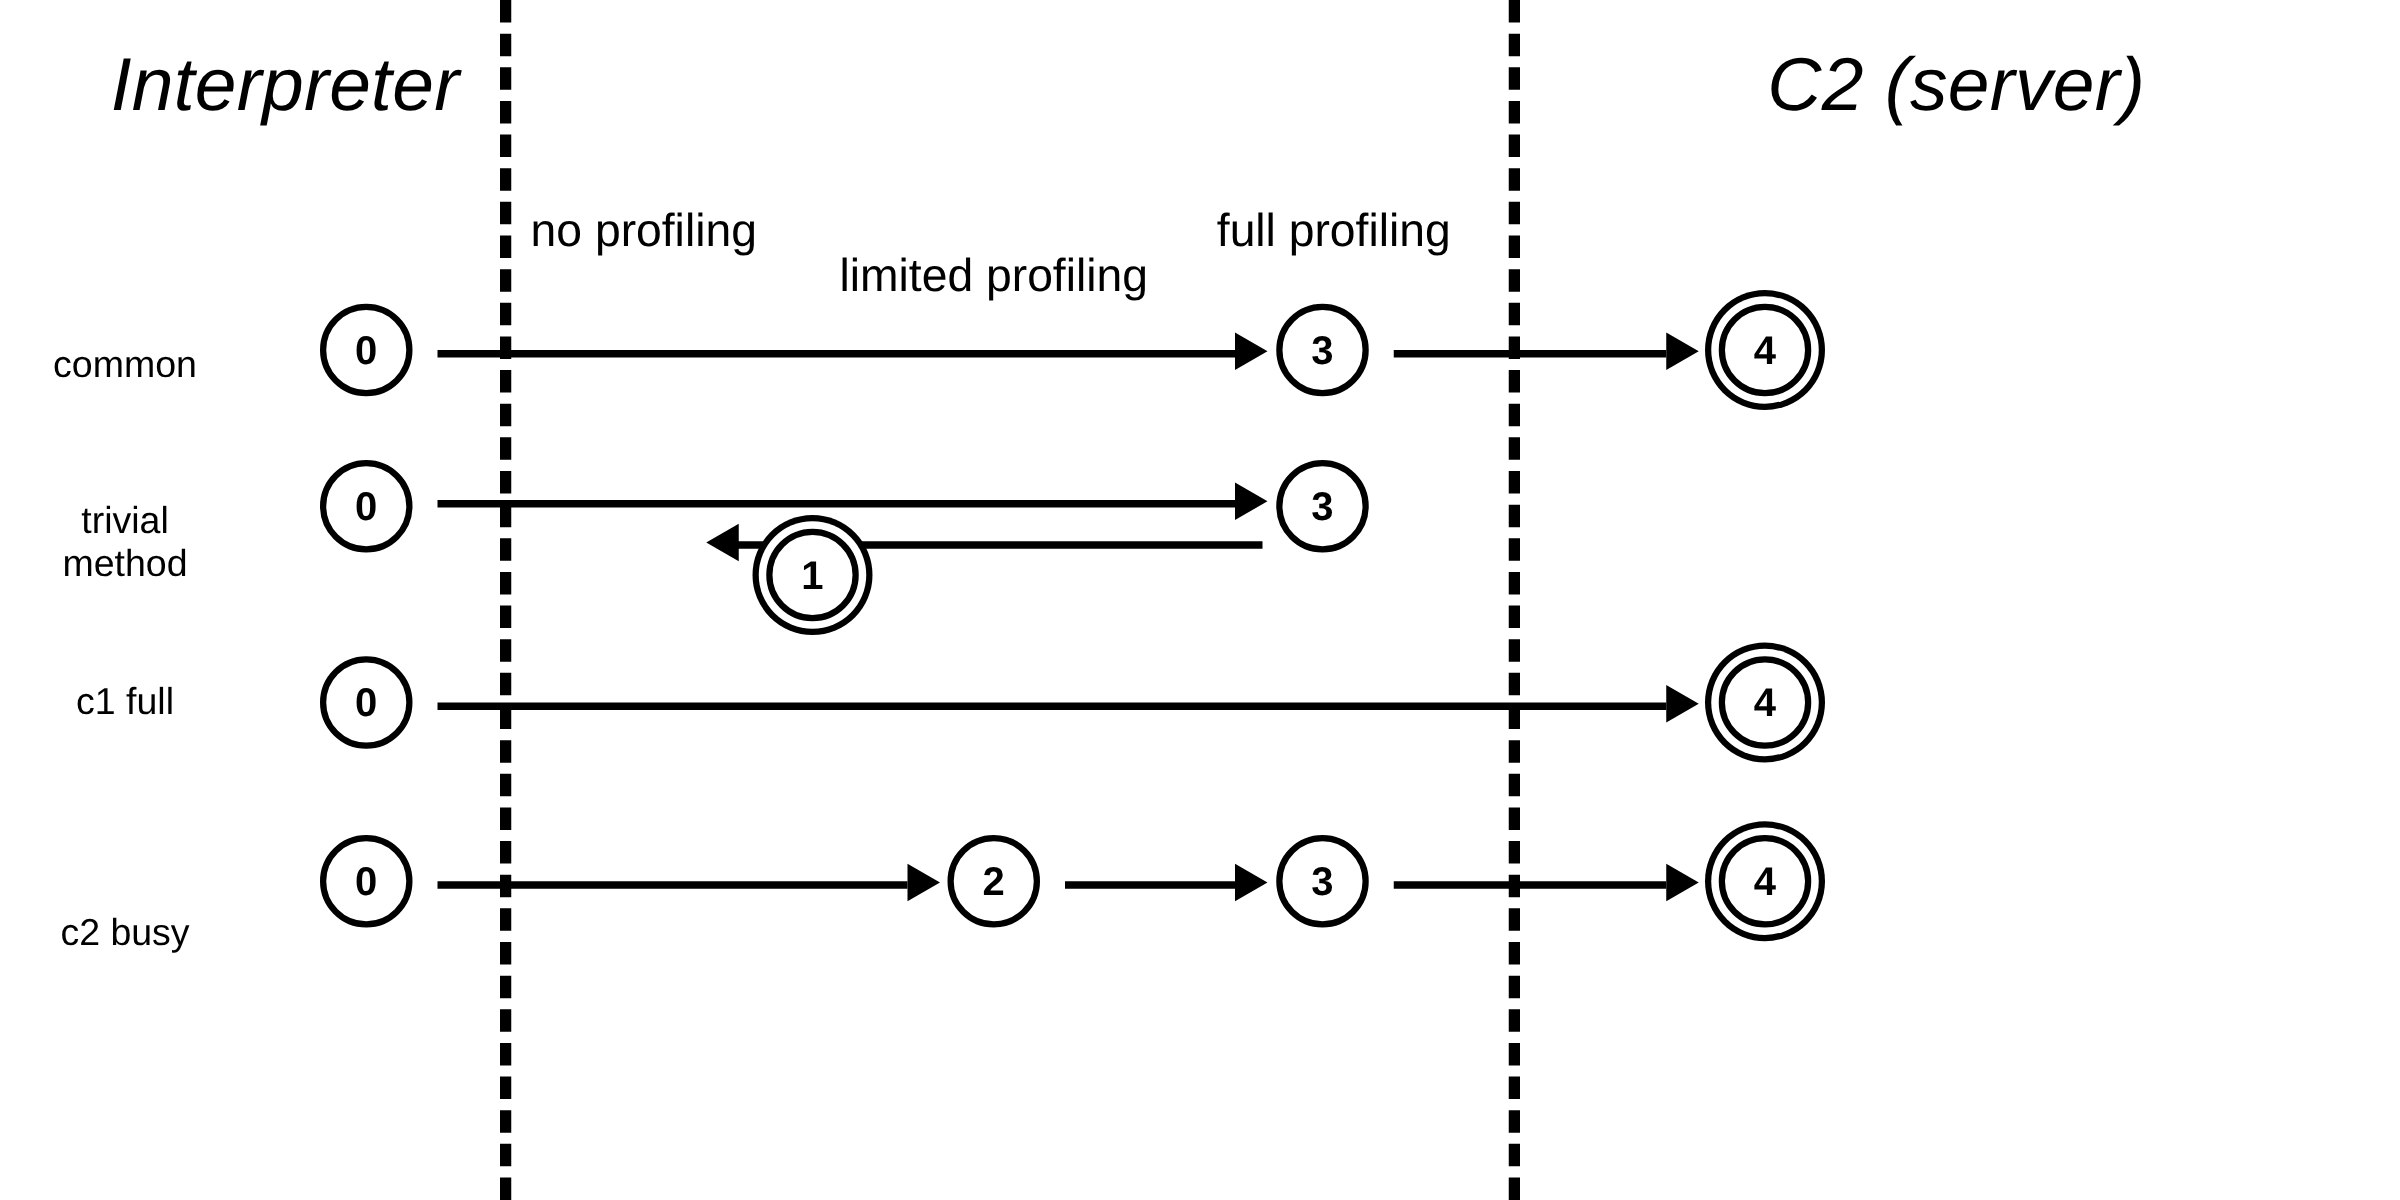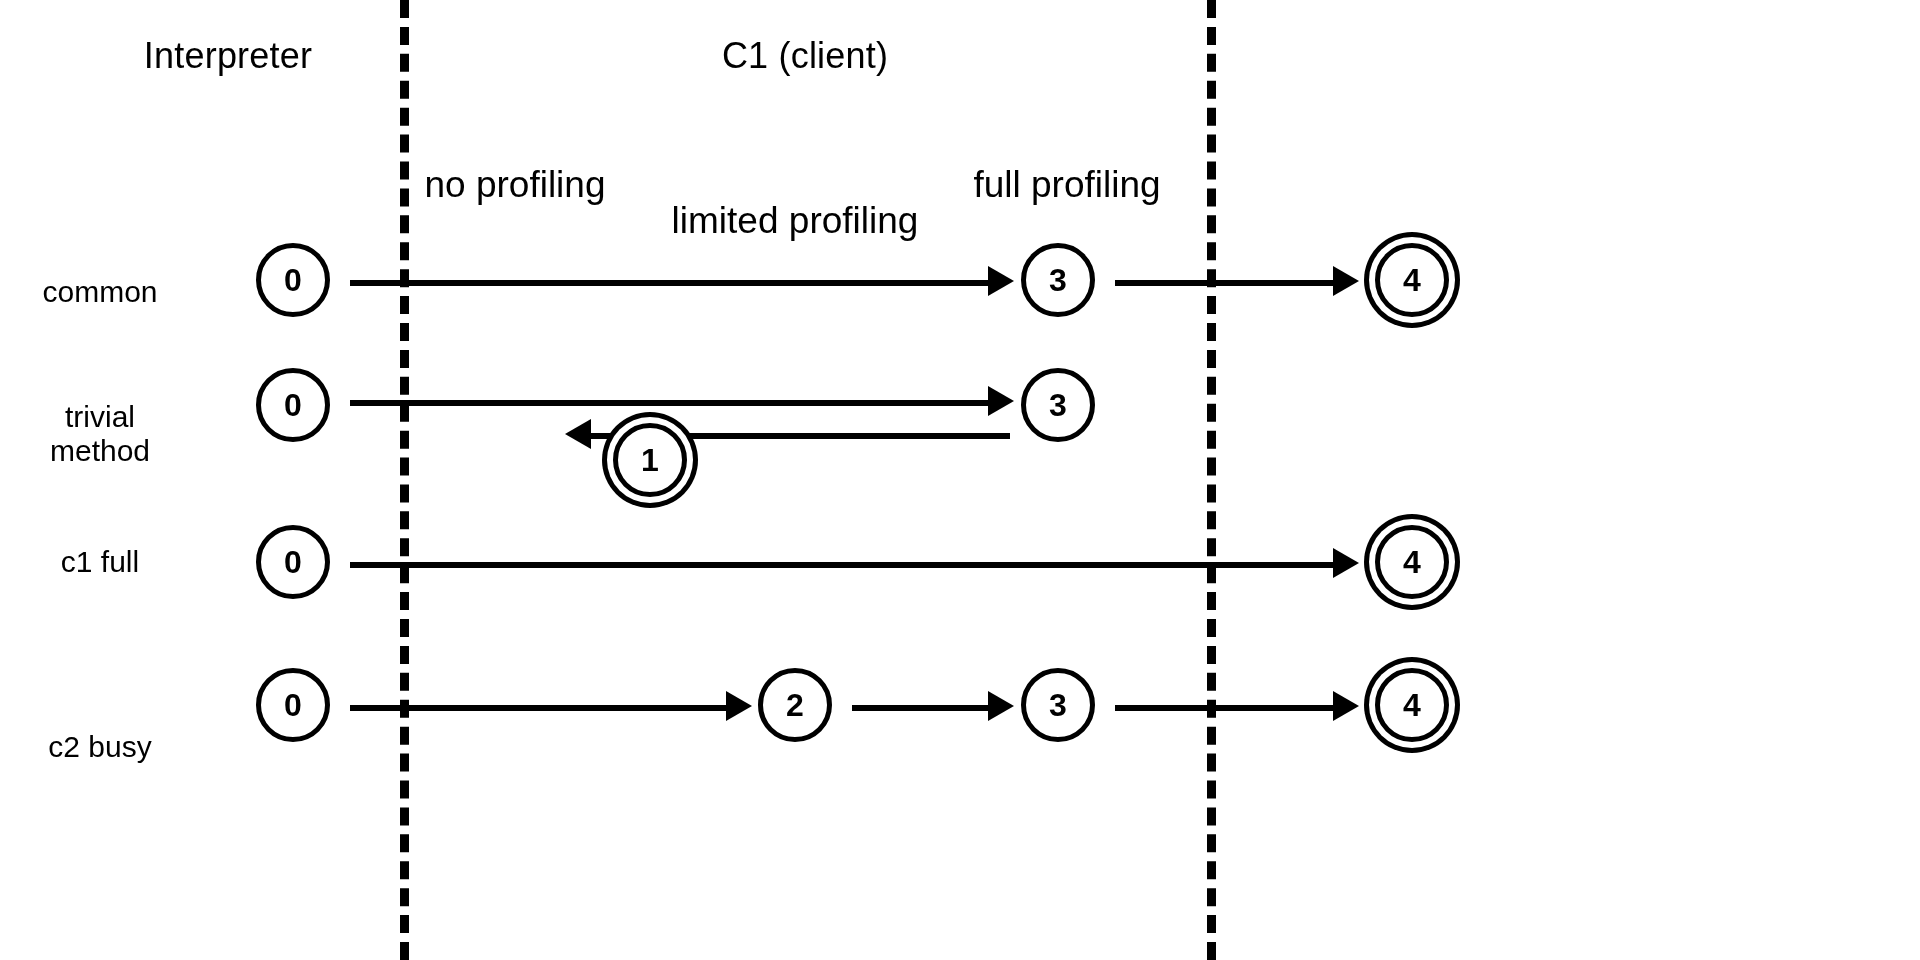--- a/index.html
+++ b/index.html
@@ -1,22 +1,22 @@
 <!DOCTYPE html>
 <html><head>
 <meta charset="utf-8">
 <style>
   html,body{margin:0;padding:0;background:#ffffff;}
   body{width:1920px;height:960px;font-family:"Liberation Sans",sans-serif;color:#000;}
   #stage{position:relative;width:1920px;height:960px;overflow:hidden;background:#fff;}
 
   .divider{position:absolute;top:0;width:0;border-left:9px dashed #000;}
 
-  .col-header{position:absolute;font-size:36px;line-height:1;white-space:nowrap;
-              transform:translateX(-50%);letter-spacing:.2px;}
+  .col-header{position:absolute;font-size:60px;line-height:1;white-space:nowrap;
+              transform:translateX(-50%);letter-spacing:.2px;font-style:italic;}
 
   .sub-label{position:absolute;font-size:37px;line-height:1;white-space:nowrap;
              transform:translateX(-50%);}
 
   .row-label{position:absolute;font-size:30px;line-height:1.12;white-space:pre-line;
              text-align:center;transform:translate(-50%,-50%);}
 
   .node{position:absolute;transform:translate(-50%,-50%);
         width:74px;height:74px;border-radius:50%;border:5px solid #000;
         background:#fff;display:flex;align-items:center;justify-content:center;
@@ -31,21 +31,21 @@
 </style>
 </head>
 <body>
 
 <div id="stage">
 
   <div class="divider" id="divider-0" style="left: 400px; height: 960px;"></div>
   <div class="divider" id="divider-1" style="left: 1207px; height: 960px;"></div>
 
   <div class="col-header" id="colhdr-0" style="left: 228px; top: 38px;">Interpreter</div>
-  <div class="col-header" id="colhdr-1" style="left: 805px; top: 38px;">C1 (client)</div>
+  <div class="col-header" id="colhdr-2" style="left: 1565px; top: 38px;">C2 (server)</div>
 
   <div class="sub-label" id="sub-0" style="left: 515px; top: 166px;">no profiling</div>
   <div class="sub-label" id="sub-1" style="left: 795px; top: 166px; margin-top: 36px;">limited profiling</div>
   <div class="sub-label" id="sub-2" style="left: 1067px; top: 166px;">full profiling</div>
 
   <div class="row-label" id="rowlbl-0" style="left: 100px; top: 292px;">common</div>
   <div class="row-label" id="rowlbl-1" style="left: 100px; top: 418px; margin-top: 16px;">trivial
 method</div>
   <div class="row-label" id="rowlbl-2" style="left: 100px; top: 562px;">c1 full</div>
   <div class="row-label" id="rowlbl-3" style="left: 100px; top: 747px;">c2 busy</div>

